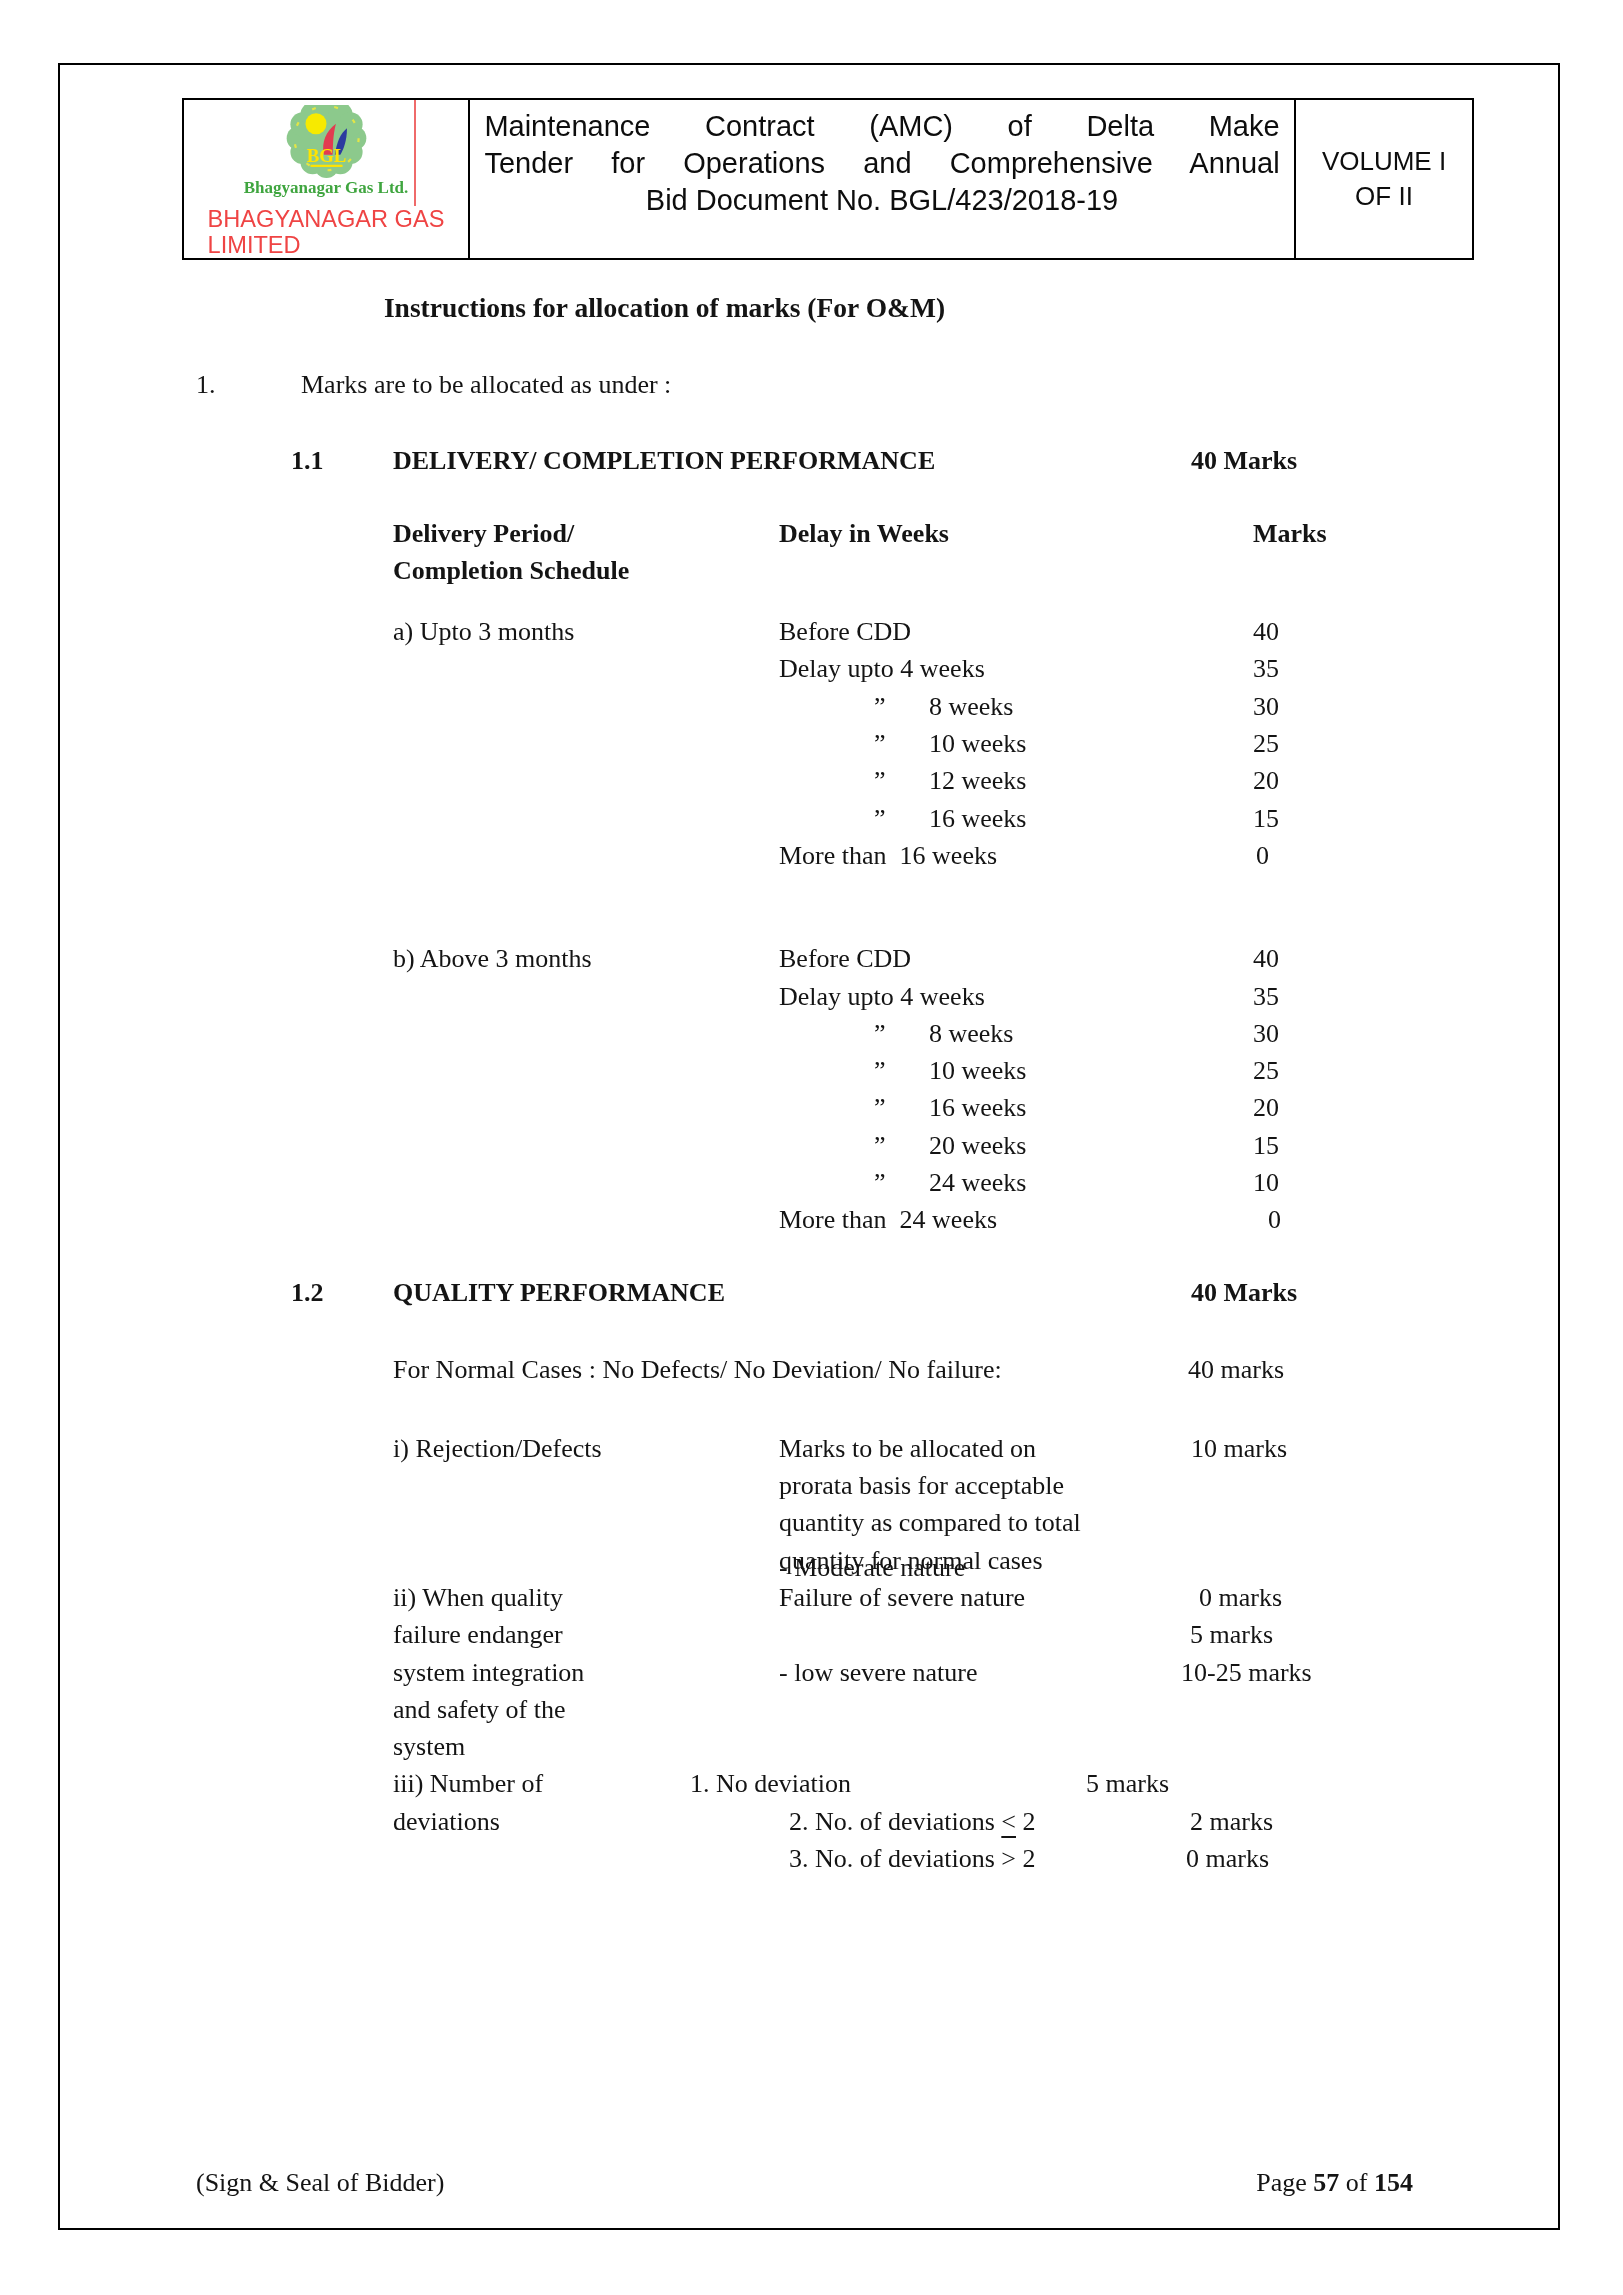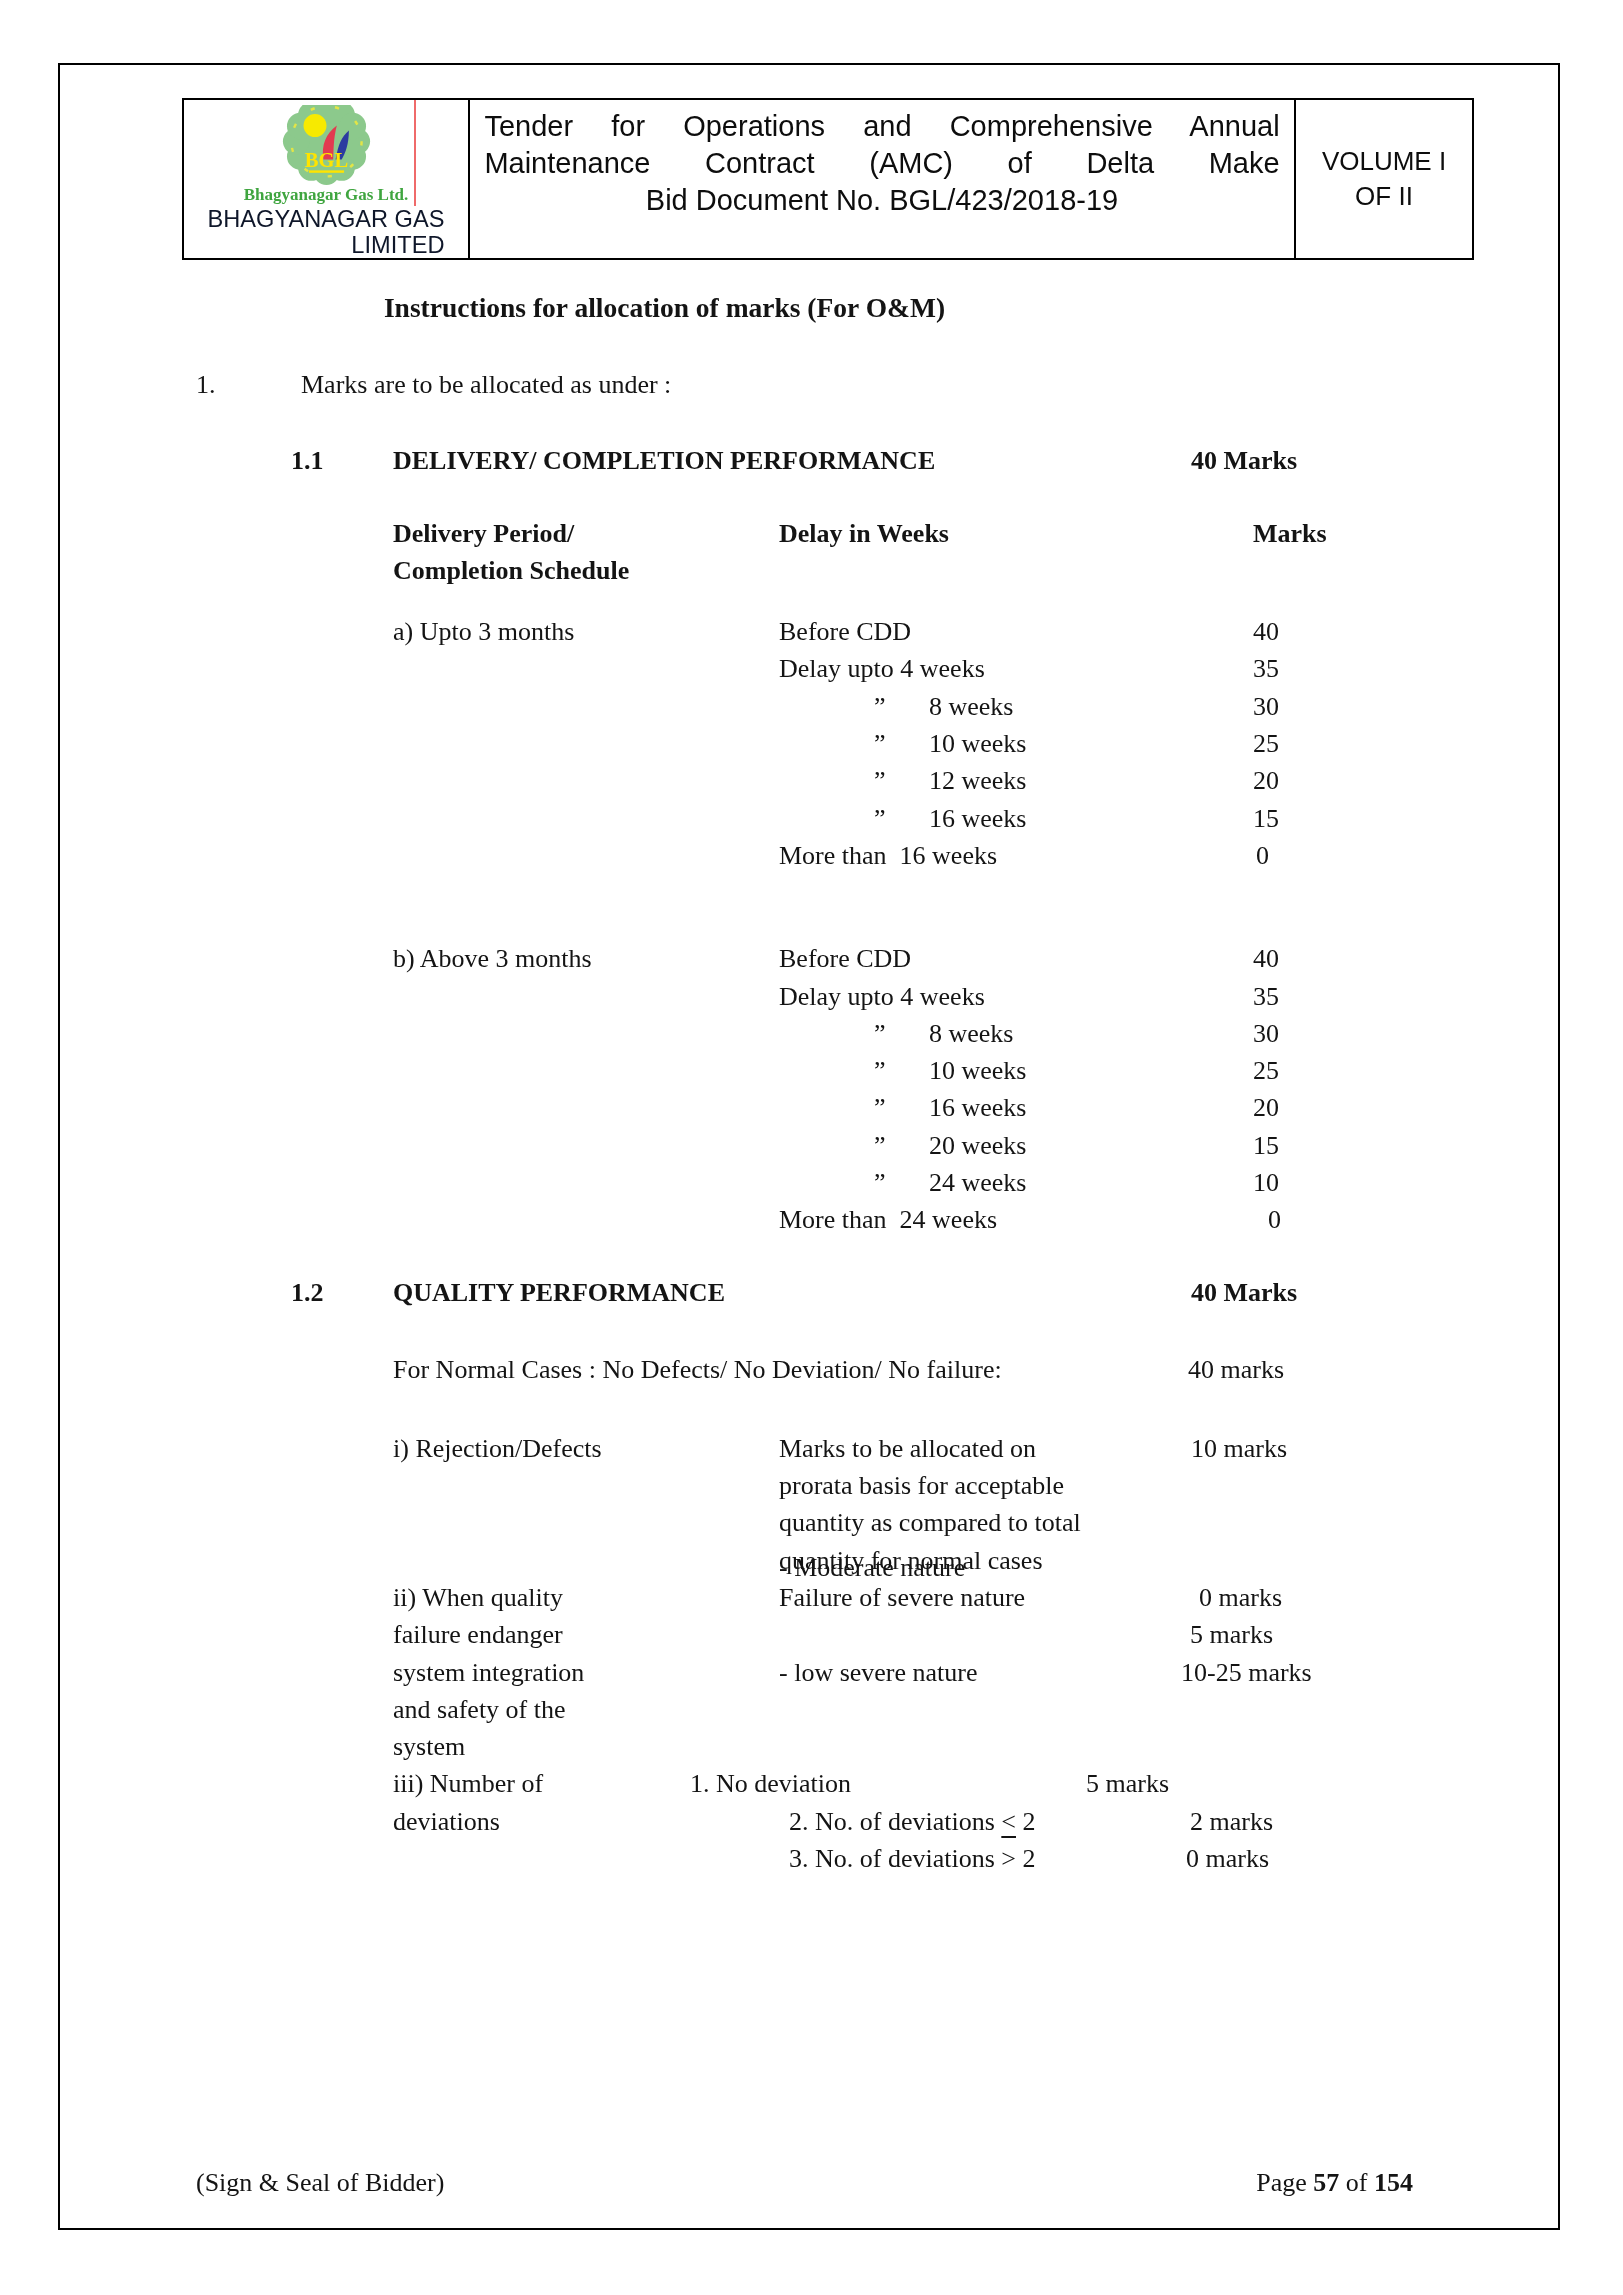--- a/index.html
+++ b/index.html
@@ -38,23 +38,23 @@
     flex:1;display:flex;flex-direction:column;justify-content:center;align-items:center;
     font-family:"Liberation Sans", sans-serif;
     font-size:26px;line-height:35px;color:#0d0d0d;
   }
   .logo-svg{margin-top:5.2px;}
   .logo-sub{
     font-size:17px;font-weight:bold;color:#3fa53f;margin-top:-1.3px;
     font-family:"Liberation Serif", serif;white-space:pre;
   }
   .company{
-    margin-top:1px;text-align:right;
+    margin-top:8px;text-align:left;
     font-family:"Liberation Sans", sans-serif;
-    font-size:23.6px;line-height:26px;color:#0f172a;white-space:pre;
+    font-size:23.6px;line-height:26px;color:#ef4444;white-space:pre;
   }
   .red-strip{
     position:absolute;left:230px;top:0;width:2px;height:106px;background:#ef6a6a;
   }
   
   .ln{
     position:absolute;white-space:pre;font-size:26px;line-height:33px;
     font-family:"Liberation Serif", serif;color:#141414;
   }
   .b{font-weight:bold;}
@@ -93,22 +93,22 @@
         <path d="M 91 90 C 95 66 101 52 113 42 C 113 64 107 80 101 90 Z" fill="#2c3ba0"></path>
         <text x="76" y="103" font-size="34" font-weight="bold" fill="#ffe400" text-anchor="middle" font-family="Liberation Serif, serif">BGL</text>
         <rect x="47" y="108" width="58" height="4" fill="#ffe400"></rect>
       </svg>
       <div class="logo-sub">Bhagyanagar Gas Ltd.</div>
       <div class="company"><span>BHAGYANAGAR GAS</span><br><span>LIMITED</span></div>
       <div class="red-strip"></div>
     </div>
 
     <div class="hdr-title-cell">
+      <div class="jt">Maintenance Contract (AMC) of Delta Make</div>
       <div class="jt">Tender for Operations and Comprehensive Annual</div>
-      <div class="jt">Maintenance Contract (AMC) of Delta Make</div>
       <div class="ctr">Bid Document No. BGL/423/2018-19</div>
     </div>
 
     <div class="hdr-vol-cell">
       <div>VOLUME I</div>
       <div>OF II</div>
     </div>
   </div>
 
   <div class="ln b" style="left:58px;top:291px;width:1213px;text-align:center;font-size:27.5px">Instructions for allocation of marks (For O&amp;M)</div>

